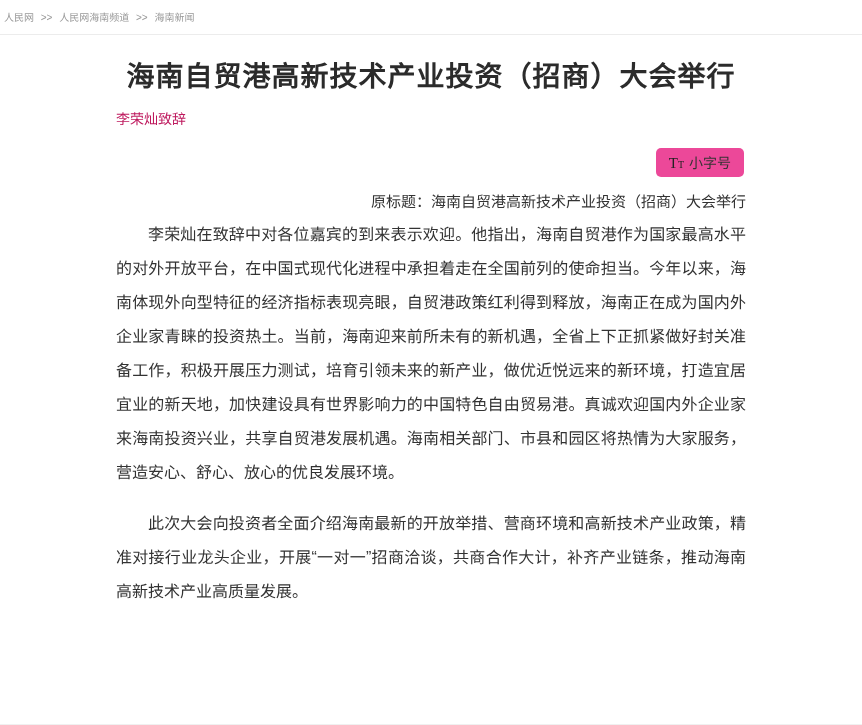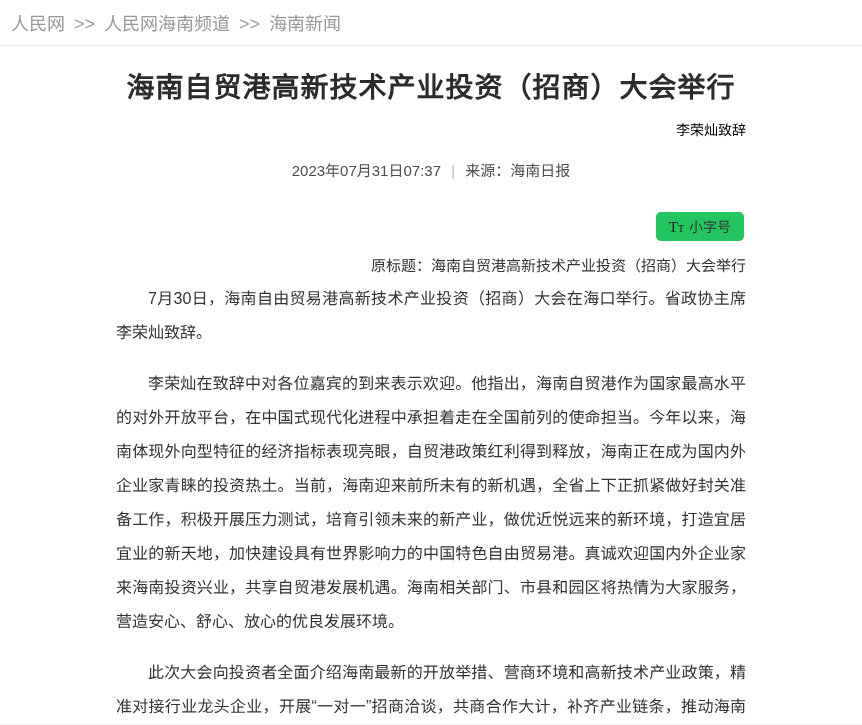--- a/index.html
+++ b/index.html
@@ -12,22 +12,22 @@
   .page {
     width: 862px;
     height: 725px;
     background: #ffffff;
     overflow: hidden;
     position: relative;
     border-bottom: 1px solid #f0f0f0;
   }
   
   .breadcrumb {
-    padding: 9px 12px 10px 11px;
-    font-size: 18px;
+    padding: 9px 12px 10px 4px;
+    font-size: 10px;
     color: #999999;
     border-bottom: 1px solid #ececec;
   }
   .breadcrumb a {
     color: #999999;
     text-decoration: none;
     cursor: pointer;
   }
   .breadcrumb .sep {
     color: #999999;
@@ -42,51 +42,50 @@
   .title {
     font-size: 28px;
     font-weight: bold;
     color: #2b2b2b;
     text-align: center;
     margin: 0 0 14px 0;
     letter-spacing: 1px;
     line-height: 1.25;
   }
   .subtitle {
-    text-align: right;
+    text-align: left;
     font-size: 14px;
-    color: #000000;
+    color: #be185d;
     margin: 0 0 20px 0;
   }
   .meta {
     text-align: center;
     font-size: 15px;
     color: #4c4c4c;
     margin: 0 0 8px 0;
   }
   .meta .sep {
     color: #bbbbbb;
     margin: 0 6px;
   }
   .toolbar {
     text-align: right;
     margin: 0 0 10px 0;
     padding-right: 2px;
   }
   .font-size-btn {
     display: inline-block;
-    background: #22c55e;
+    background: #ec4899;
     border: none;
     border-radius: 5px;
     padding: 4px 13px 5px 13px;
     font-size: 14px;
     color: #333333;
     cursor: pointer;
     font-family: "Liberation Sans", "DejaVu Sans", sans-serif;
-    margin-top: 24px;
   }
   .font-size-btn .tt-icon {
     font-family: "Liberation Serif", "DejaVu Serif", serif;
     margin-right: 5px;
     color: #222222;
   }
   .font-size-btn .tt-icon .t-big { font-size: 15px; }
   .font-size-btn .tt-icon .t-small { font-size: 10px; }
   .original-title {
     font-size: 15px;
@@ -116,34 +115,28 @@
     <span class="sep">&gt;&gt;</span>
     <a>海南新闻</a>
   </div>
 
   <div class="article">
 
     <h1 class="title">海南自贸港高新技术产业投资（招商）大会举行</h1>
 
     <div class="subtitle">李荣灿致辞</div>
 
-    <div class="meta">
-      <span>2023年07月31日07:37</span>
-      <span class="sep">|</span>
-      <span>来源：</span><span>海南日报</span>
-    </div>
 
     <div class="toolbar">
       <button class="font-size-btn">
         <span class="tt-icon"><span class="t-big">T</span><span class="t-small">T</span></span><span>小字号</span>
       </button>
     </div>
 
     <div class="original-title">
       <span>原标题：</span><span>海南自贸港高新技术产业投资（招商）大会举行</span>
     </div>
 
-    <p class="body-par">7月30日，海南自由贸易港高新技术产业投资（招商）大会在海口举行。省政协主席李荣灿致辞。</p>
     <p class="body-par">李荣灿在致辞中对各位嘉宾的到来表示欢迎。他指出，海南自贸港作为国家最高水平的对外开放平台，在中国式现代化进程中承担着走在全国前列的使命担当。今年以来，海南体现外向型特征的经济指标表现亮眼，自贸港政策红利得到释放，海南正在成为国内外企业家青睐的投资热土。当前，海南迎来前所未有的新机遇，全省上下正抓紧做好封关准备工作，积极开展压力测试，培育引领未来的新产业，做优近悦远来的新环境，打造宜居宜业的新天地，加快建设具有世界影响力的中国特色自由贸易港。真诚欢迎国内外企业家来海南投资兴业，共享自贸港发展机遇。海南相关部门、市县和园区将热情为大家服务，营造安心、舒心、放心的优良发展环境。</p>
     <p class="body-par">此次大会向投资者全面介绍海南最新的开放举措、营商环境和高新技术产业政策，精准对接行业龙头企业，开展“一对一”招商洽谈，共商合作大计，补齐产业链条，推动海南高新技术产业高质量发展。</p>
 
   </div>
 </div>
 
 </body></html>

